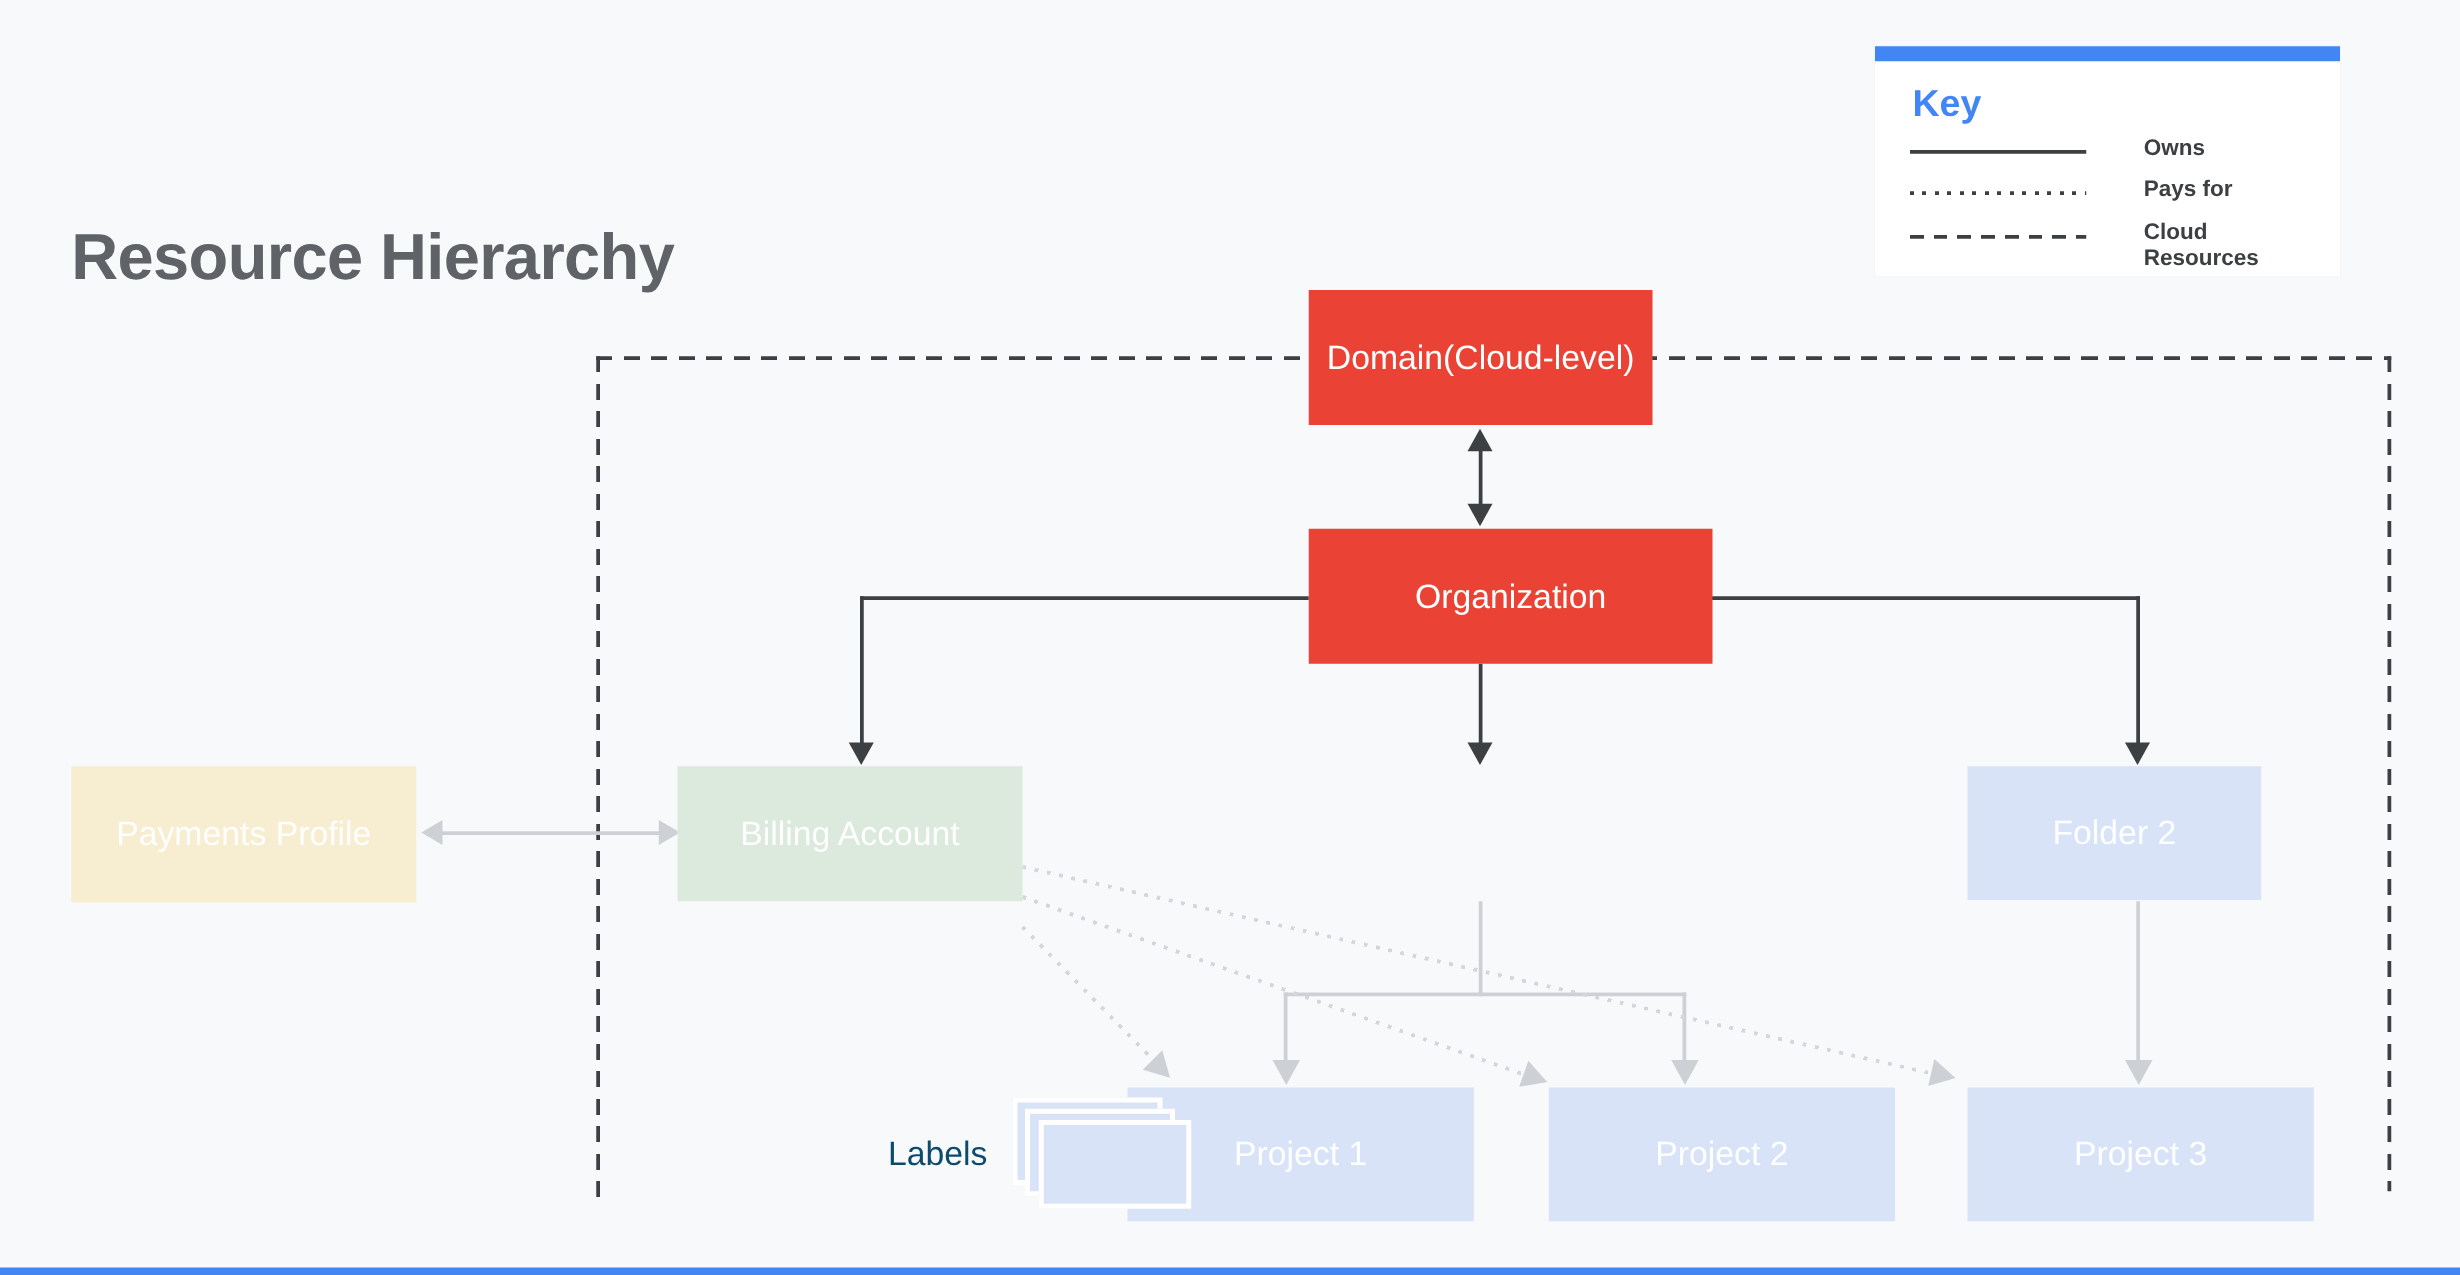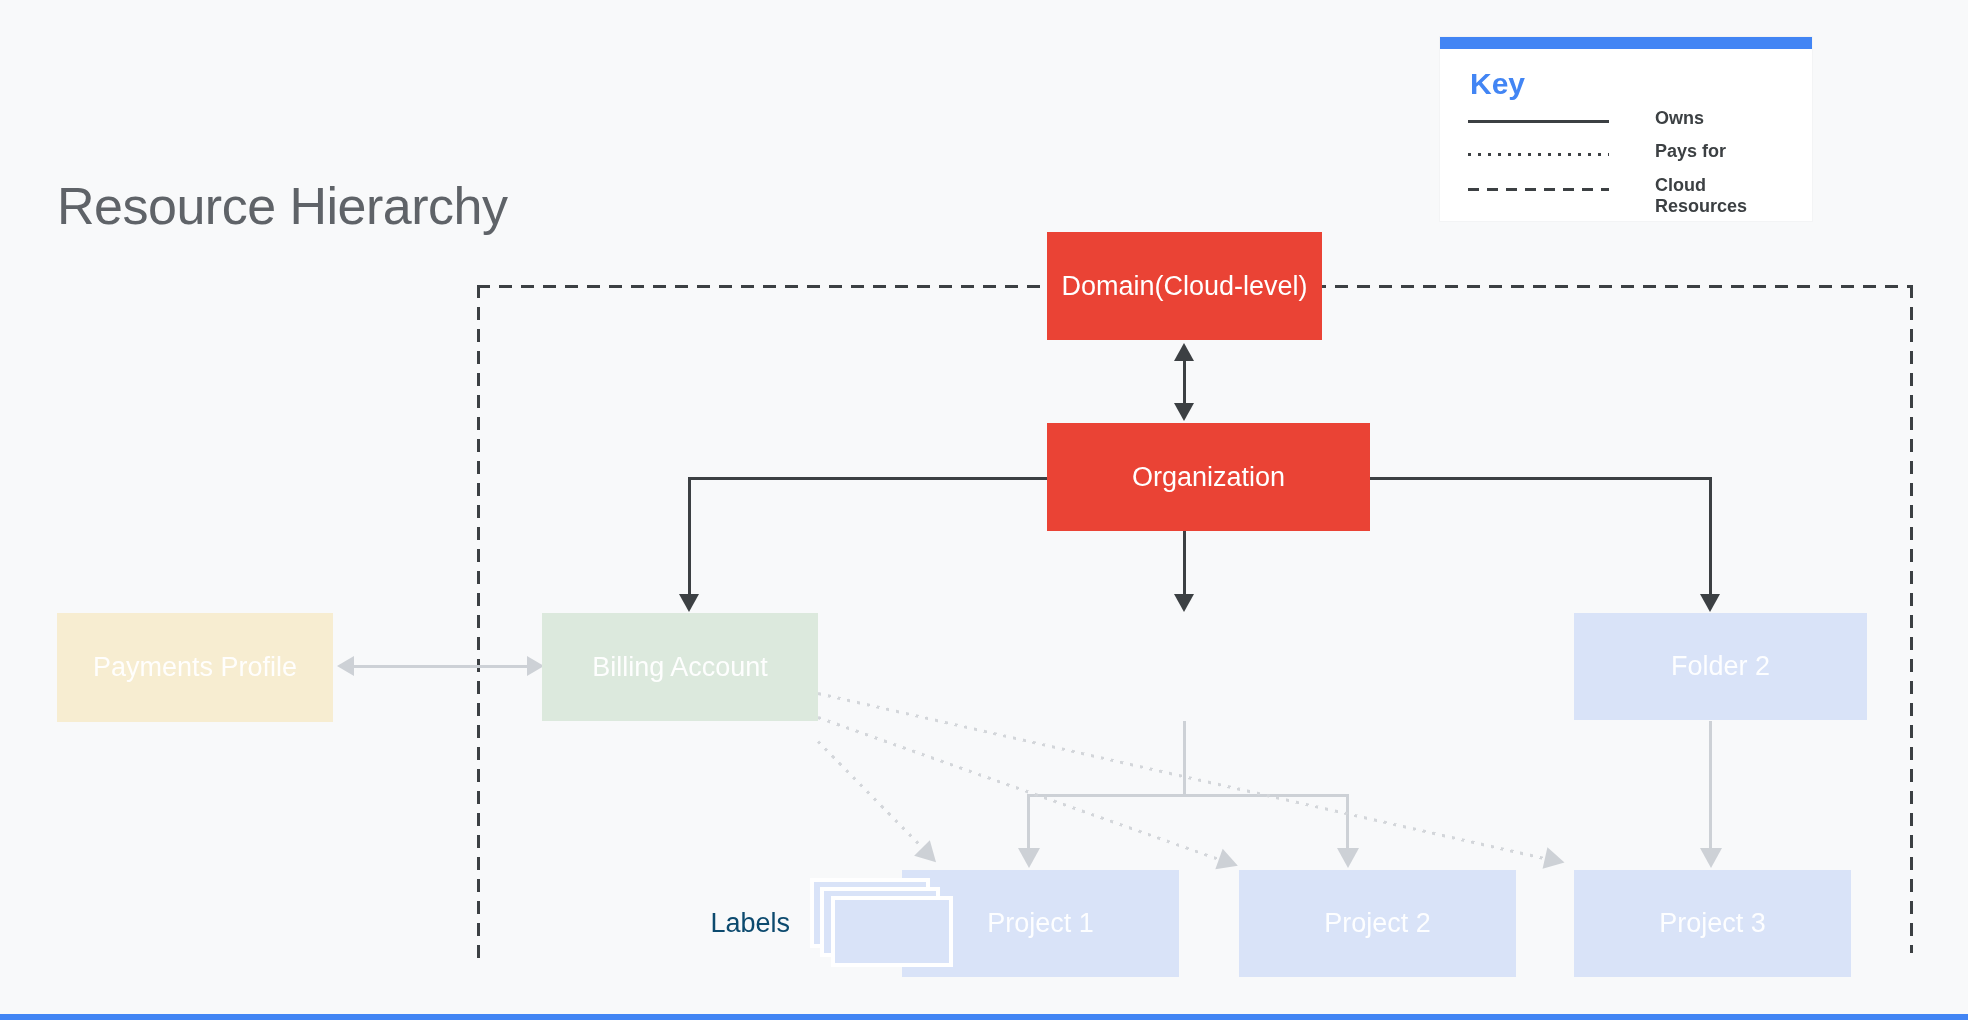--- a/index.html
+++ b/index.html
@@ -1,19 +1,19 @@
 <!DOCTYPE html>
 <html><head>
 <meta charset="utf-8">
 <style>
   html,body{margin:0;padding:0;background:#F8F9FA;}
   .canvas{position:relative;width:1968px;height:1020px;background:#F8F9FA;overflow:hidden;
           font-family:"Liberation Sans",sans-serif;}
   .abs{position:absolute;}
-  .title{font-size:52px;font-weight:400;color:#5F6368;letter-spacing:-0.5px;}
+  .title{font-size:52px;font-weight:700;color:#5F6368;letter-spacing:-0.5px;}
   
   .box{position:absolute;display:flex;align-items:center;justify-content:center;
        font-size:27px;white-space:nowrap;z-index:3;}
   .box-red{background:#EA4335;color:#FFFFFF;}
   .box-blue{background:#D9E3F8;color:rgba(255,255,255,0.95);}
   .box-green{background:#DCE9DD;color:rgba(255,255,255,0.95);}
   .box-tan{background:#F7EDD1;color:rgba(255,255,255,0.95);}
   .bold{font-weight:400;}
   
   .hl{position:absolute;height:3px;background:#3C4043;z-index:2;}
@@ -30,21 +30,21 @@
   
   .tri{position:absolute;width:0;height:0;z-index:2;}
   .tri-down-dark{border-left:10px solid transparent;border-right:10px solid transparent;border-top:18px solid #3C4043;}
   .tri-up-dark{border-left:10px solid transparent;border-right:10px solid transparent;border-bottom:18px solid #3C4043;}
   .tri-down-gray{border-left:11px solid transparent;border-right:11px solid transparent;border-top:20px solid #CDD1D6;z-index:1;}
   .tri-left-gray{border-top:10px solid transparent;border-bottom:10px solid transparent;border-right:17px solid #CDD1D6;z-index:1;}
   .tri-right-gray{border-top:10px solid transparent;border-bottom:10px solid transparent;border-left:17px solid #CDD1D6;z-index:1;}
   .dot-arrow{position:absolute;width:0;height:0;z-index:1;transform-origin:0 50%;
              border-top:11px solid transparent;border-bottom:11px solid transparent;border-left:20px solid #CDD1D6;}
   
-  .keybox{position:absolute;left:1440px;top:37px;width:372px;height:184px;background:#FFFFFF;z-index:4;
+  .keybox{position:absolute;left:1500px;top:37px;width:372px;height:184px;background:#FFFFFF;z-index:4;
           box-shadow:0 0 0 1px rgba(0,0,0,0.02);}
   .keybar{position:absolute;left:0;top:0;width:372px;height:12px;background:#4285F4;}
   .keytitle{position:absolute;left:30px;top:30px;font-size:30px;font-weight:700;color:#4285F4;}
   .ksample{position:absolute;left:28px;width:141px;height:3px;}
   .ks-solid{background:#3C4043;}
   .ks-dotted{background:repeating-linear-gradient(90deg,#3C4043 0 3px,transparent 3px 10px);}
   .ks-dashed{background:repeating-linear-gradient(90deg,#3C4043 0 11px,transparent 11px 19px);}
   .klabel{position:absolute;left:215px;font-size:18px;font-weight:700;color:#3C4043;line-height:21px;}
   
   .card{position:absolute;width:112px;height:62px;background:#D9E3F8;border:4px solid #FFFFFF;z-index:4;}
@@ -105,21 +105,21 @@
   </div>
   <div class="box box-red bold" style="left:1047px;top:423px;width:323px;height:108px;">
     <span>Organization</span>
   </div>
   <div class="box box-tan" style="left:57px;top:613px;width:276px;height:109px;">
     <span>Payments Profile</span>
   </div>
   <div class="box box-green" style="left:542px;top:613px;width:276px;height:108px;">
     <span>Billing Account</span>
   </div>
-  <div class="box box-blue" style="left:1574px;top:613px;width:293px;height:107px;">
+  <div class="box box-blue" style="left:1574px;top:613px;width:235px;height:107px;">
     <span>Folder 2</span>
   </div>
   <div class="box box-blue" style="left:902px;top:870px;width:277px;height:107px;">
     <span>Project 1</span>
   </div>
   <div class="box box-blue" style="left:1239px;top:870px;width:277px;height:107px;">
     <span>Project 2</span>
   </div>
   <div class="box box-blue" style="left:1574px;top:870px;width:277px;height:107px;">
     <span>Project 3</span>

